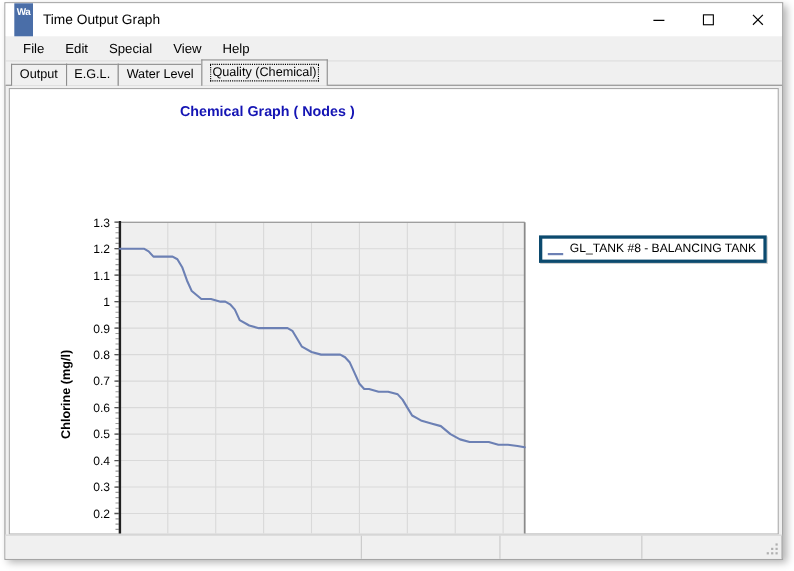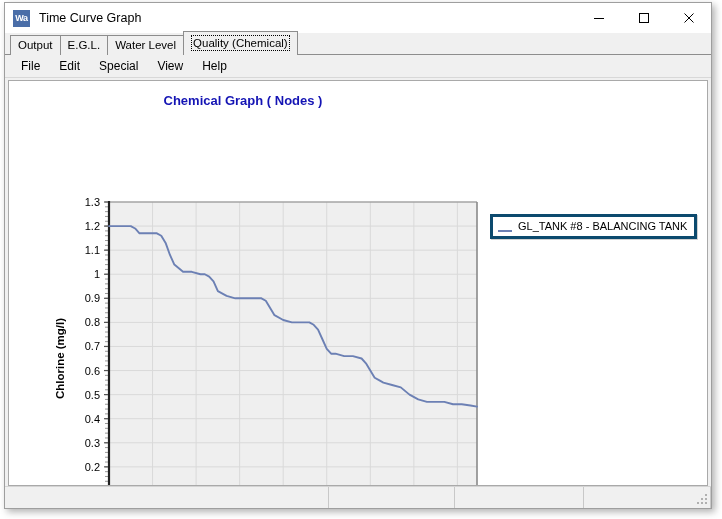--- a/index.html
+++ b/index.html
@@ -33,21 +33,21 @@
   #titlebar {
     height: 30px;
     min-height: 30px;
     background: #ffffff;
     display: flex;
     align-items: center;
     position: relative;
   }
   #app-icon {
     width: 17px;
-    height: 17px;
+    height: 30px;
     margin-left: 8px;
     background: #4a6ea8;
     color: #ffffff;
     font-size: 9px;
     font-weight: bold;
     line-height: 17px;
     text-align: center;
     letter-spacing: -0.3px;
     font-family: "Liberation Sans", sans-serif;
   }
@@ -218,62 +218,62 @@
     background: #b0b0b0;
   }
 </style>
 </head>
 <body>
 
 <div id="window">
 
   <div id="titlebar">
     <div id="app-icon">Wa</div>
-    <div id="title-text">Time Curve Graph</div>
+    <div id="title-text">Time Output Graph</div>
     <div id="winctl">
       <div class="wbtn">
         <svg width="12" height="12" viewBox="0 0 12 12">
           <line x1="1" y1="6.5" x2="11" y2="6.5" stroke="#000" stroke-width="1"></line>
         </svg>
       </div>
       <div class="wbtn">
         <svg width="12" height="12" viewBox="0 0 12 12">
           <rect x="1.5" y="1.5" width="9" height="9" fill="none" stroke="#000" stroke-width="1"></rect>
         </svg>
       </div>
       <div class="wbtn">
         <svg width="12" height="12" viewBox="0 0 12 12">
           <line x1="1.5" y1="1.5" x2="10.5" y2="10.5" stroke="#000" stroke-width="1"></line>
           <line x1="10.5" y1="1.5" x2="1.5" y2="10.5" stroke="#000" stroke-width="1"></line>
         </svg>
       </div>
     </div>
   </div>
 
-  <div id="tabstrip">
-    <div class="tab">
-      <span>Output</span>
-    </div>
-    <div class="tab">
-      <span>E.G.L.</span>
-    </div>
-    <div class="tab">
-      <span>Water Level</span>
-    </div>
-    <div class="tab selected">
-      <span class="focusbox">Quality (Chemical)</span>
-    </div>
-  </div>
-
   <div id="menubar">
     <div class="menu-item">File</div>
     <div class="menu-item">Edit</div>
     <div class="menu-item">Special</div>
     <div class="menu-item">View</div>
     <div class="menu-item">Help</div>
+  </div>
+
+  <div id="tabstrip">
+    <div class="tab">
+      <span>Output</span>
+    </div>
+    <div class="tab">
+      <span>E.G.L.</span>
+    </div>
+    <div class="tab">
+      <span>Water Level</span>
+    </div>
+    <div class="tab selected">
+      <span class="focusbox">Quality (Chemical)</span>
+    </div>
   </div>
 
   <div id="client">
 
     <div id="chart-title">
       <span id="chart-title-inner">Chemical Graph ( Nodes )</span>
     </div>
 
     <svg id="plot-svg" width="700" height="420">
         <rect x="100" y="121" width="368" height="313" fill="#efefef"></rect>

